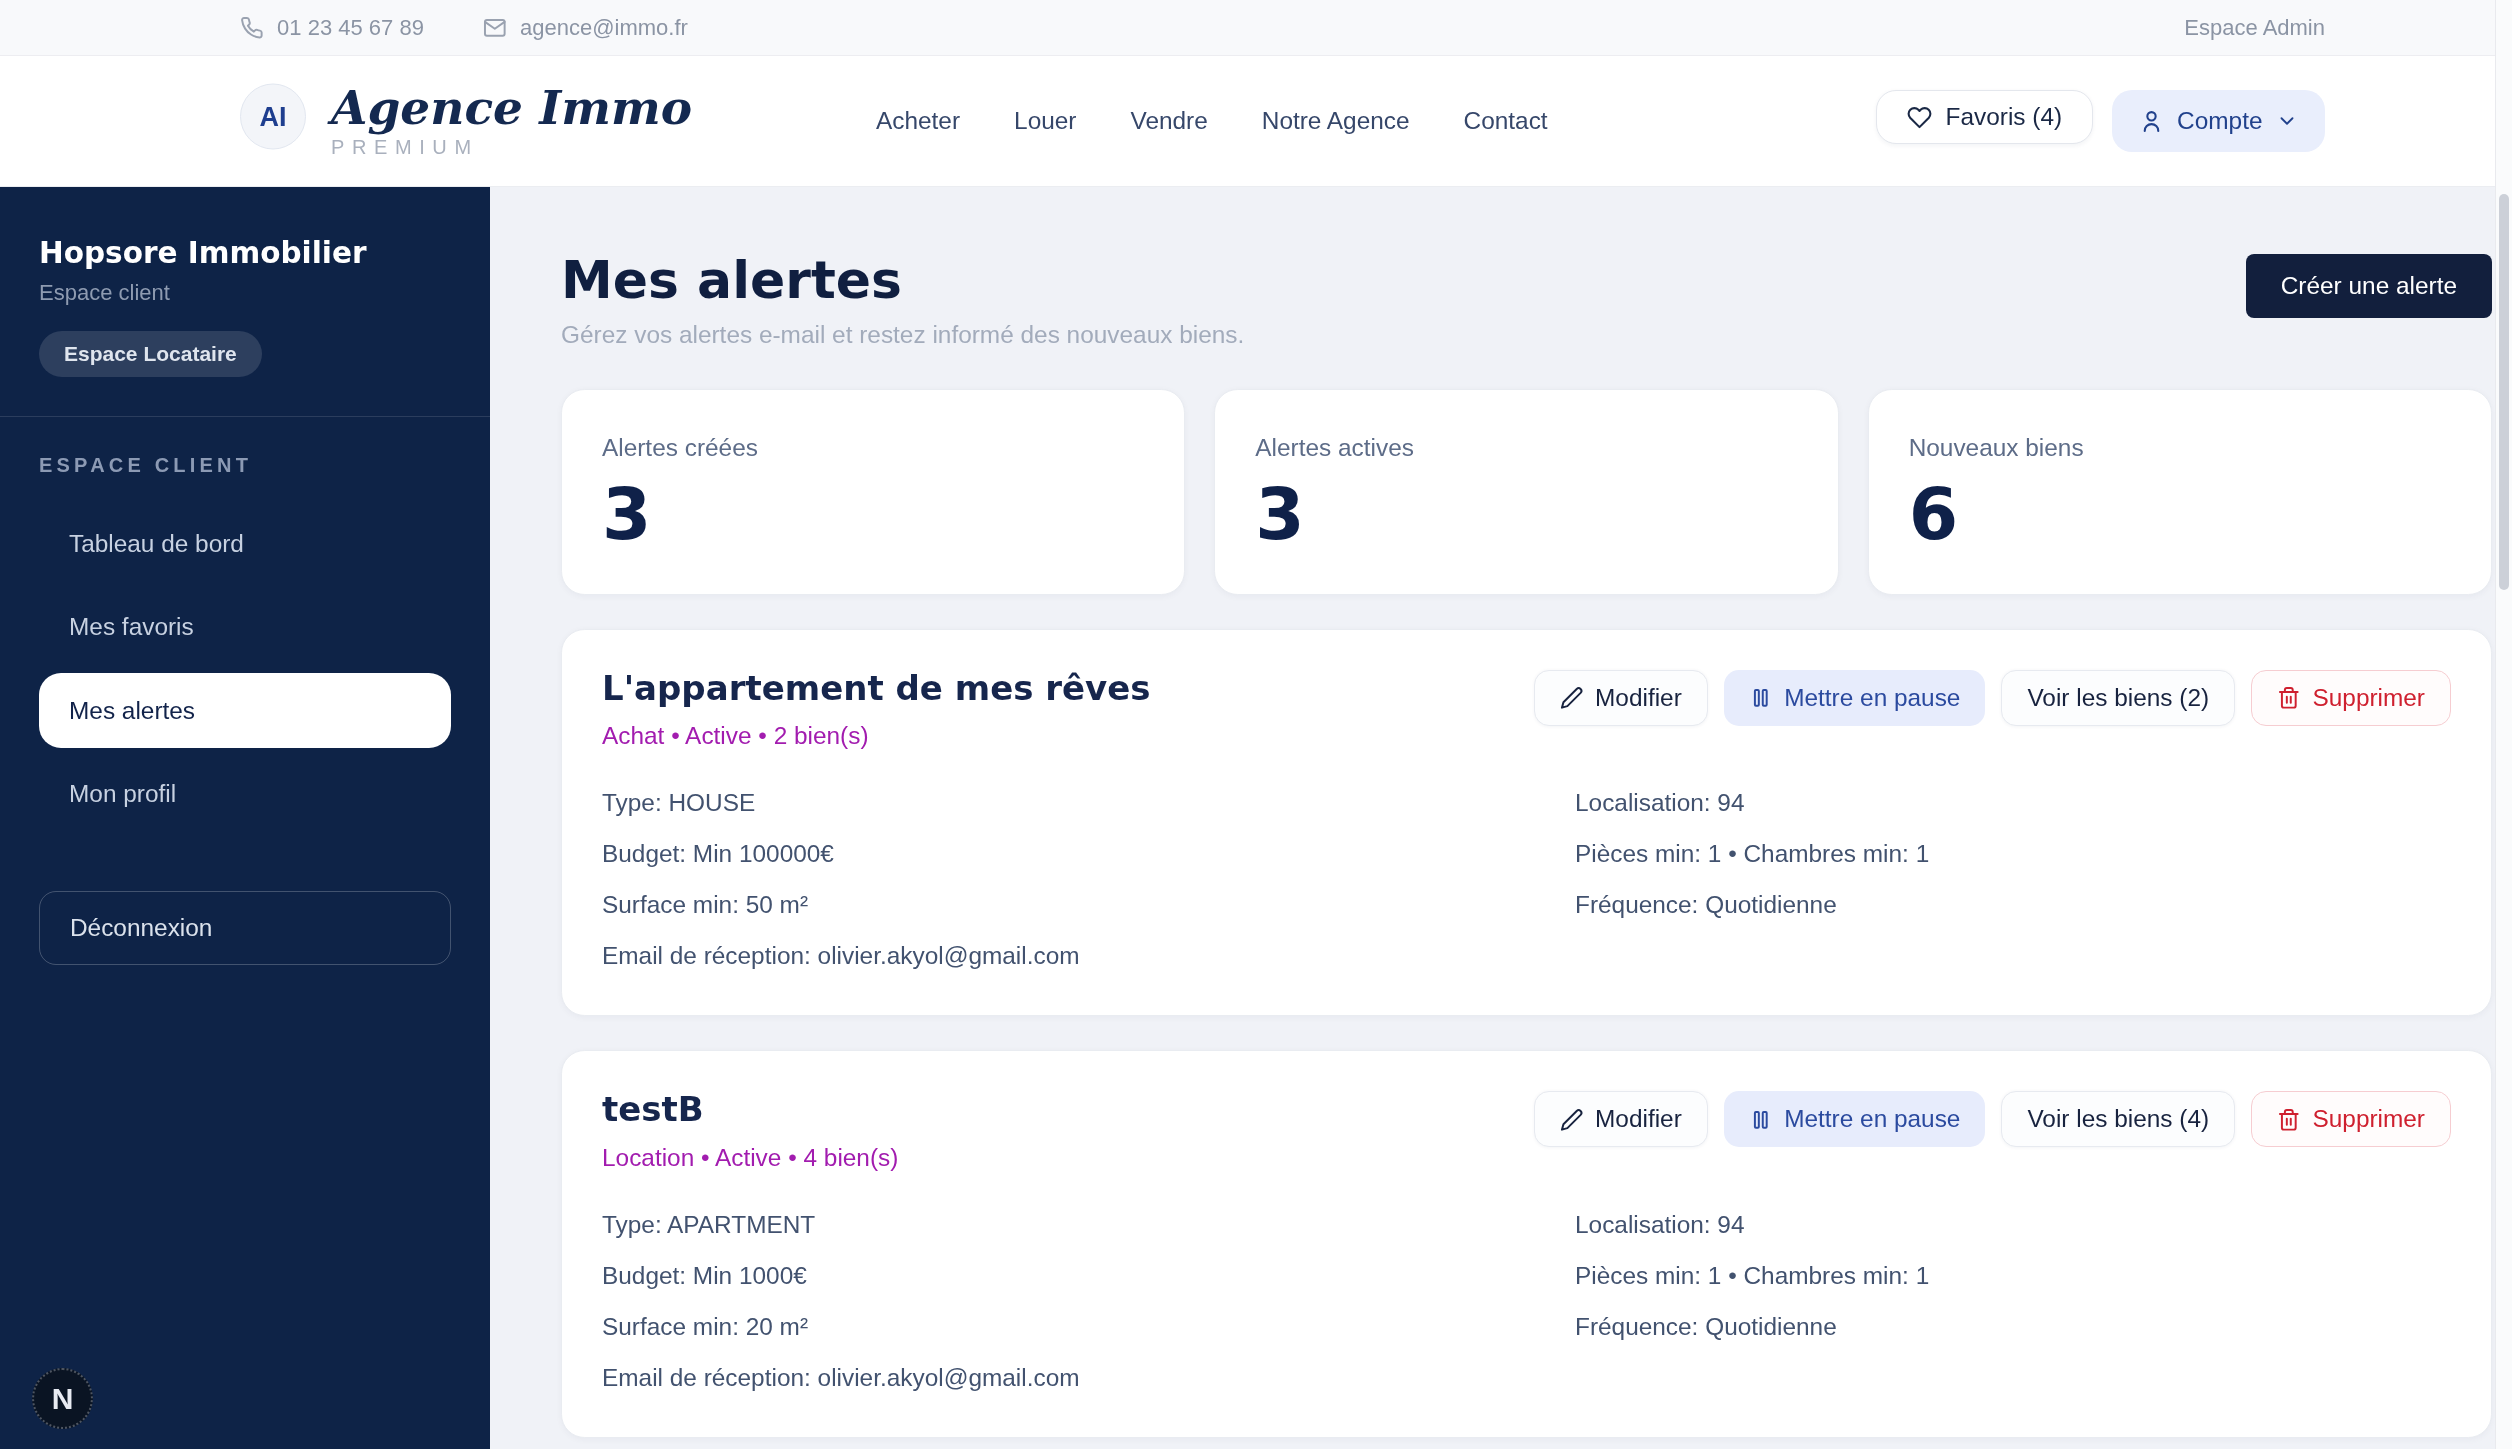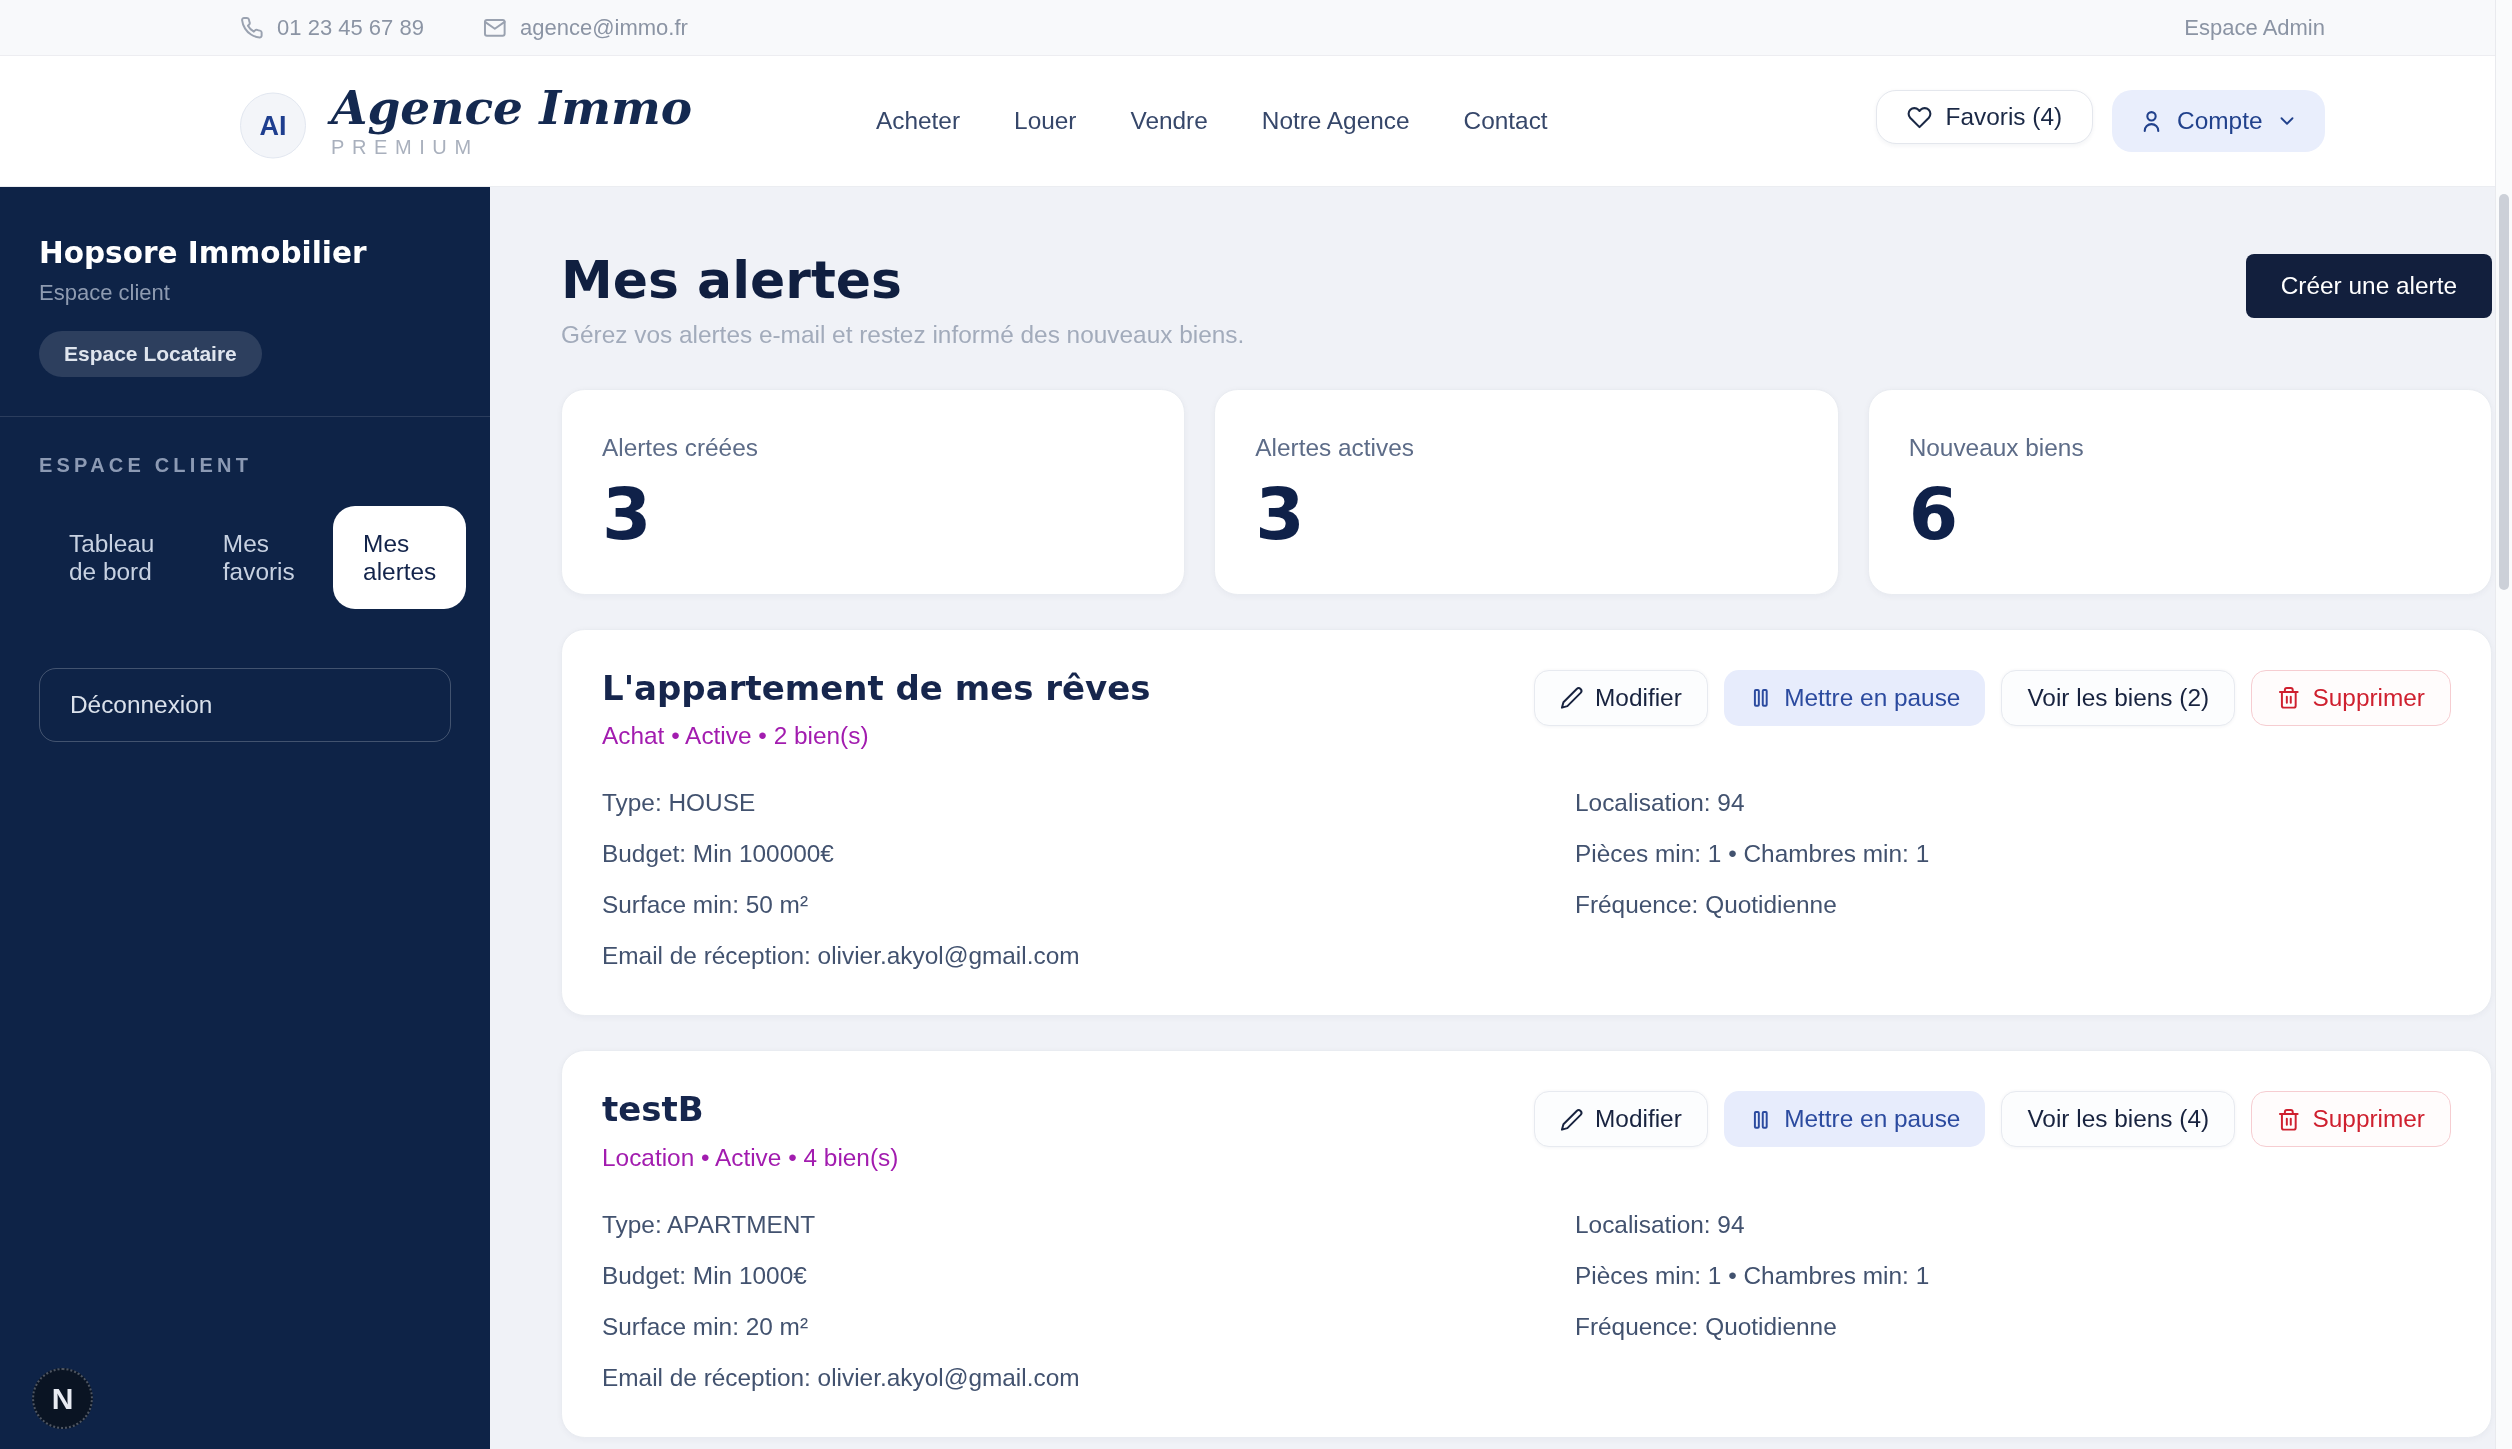--- a/index.html
+++ b/index.html
@@ -7,41 +7,41 @@
 
   
   .topbar { position:absolute; left:0; top:0; width:2512px; height:56px; background:#f8f9fb; border-bottom:0.8px solid #ededf1; }
   .topbar-inner { position:relative; height:100%; display:flex; align-items:center; gap:59px; padding-left:240px; color:#8b94a4; font-size:22px; }
   .topbar-item { display:flex; align-items:center; gap:13.5px; }
   .topbar-item svg { width:23.6px; height:23.6px; stroke:#9aa2b0; }
   .topbar-admin { position:absolute; right:187px; top:50%; transform:translateY(-50%); color:#8b94a4; font-size:22px; }
 
   
   .header { position:absolute; left:0; top:56px; width:2512px; height:131px; background:#ffffff; border-bottom:0.8px solid #ebedf1; }
-  .brand { position:absolute; left:240px; top:50%; transform:translateY(-50%); display:flex; align-items:flex-end; gap:25px; }
+  .brand { position:absolute; left:240px; top:50%; transform:translateY(-50%); display:flex; align-items:flex-start; gap:25px; }
   .brand-circle { width:66px; height:66px; border-radius:50%; background:#f3f5f9; border:1.7px solid #e2e7f0; display:flex; align-items:center; justify-content:center; font-size:27px; font-weight:bold; color:#1e3e8f; }
   .brand-name { font-family:"DejaVu Serif", serif; font-style:italic; font-weight:bold; font-size:47px; color:#142950; line-height:1; }
   .brand-tagline { font-size:20px; letter-spacing:7.6px; color:#a9b0bd; margin-top:5px; }
   .nav { position:absolute; left:876px; top:50%; transform:translateY(-50%); display:flex; gap:54px; }
   .nav-item { font-size:24.4px; color:#36476a; cursor:pointer; }
   .header-actions { position:absolute; right:187px; top:50%; transform:translateY(-50%); display:flex; gap:18.5px; }
   .btn-favoris { display:flex; align-items:center; gap:13.5px; height:54px; padding:0 30px; background:#ffffff; border:1.7px solid #e4e7ed; border-radius:20px; font-size:24.4px; color:#1a2845; box-shadow:0 1.7px 4.2px rgba(20,35,70,.05); }
   .btn-favoris svg { width:25px; height:25px; stroke:#1a2845; }
   .btn-compte { display:flex; align-items:center; gap:13.5px; height:62px; padding:0 27px; background:#e9eefc; border:none; border-radius:20px; font-size:24.4px; color:#21418c; }
   .btn-compte svg { width:25px; height:25px; stroke:#21418c; }
   .btn-compte .chev { width:22px; height:22px; }
 
   
   .sidebar { position:absolute; left:0; top:187px; width:490px; height:1262px; background:#0e2347; padding:49px 39px 0 39px; }
   .sb-agency { color:#ffffff; font-size:29.5px; font-weight:bold; font-family:"DejaVu Sans", sans-serif; }
   .sb-sub { color:#8e9bb1; font-size:22px; margin-top:10px; }
   .sb-badge { display:inline-block; margin-top:25px; padding:11px 25px; border-radius:842px; background:rgba(255,255,255,.13); color:#dfe5ee; font-size:21px; font-weight:bold; }
   .sb-divider { margin:39px -39px 0 -39px; border-top:1.7px solid rgba(255,255,255,.12); }
   .sb-section { margin-top:37px; font-size:20px; letter-spacing:4.2px; color:#8c9ab4; font-weight:bold; }
-  .sb-menu { margin-top:29px; display:flex; flex-direction:row; gap:8.4px; }
+  .sb-menu { margin-top:29px; display:flex; flex-direction:column; gap:8.4px; }
   .sb-item { padding:23.6px 30px; font-size:24.4px; color:#c7d1e1; border-radius:22px; cursor:pointer; }
   .sb-item.active { background:#ffffff; color:#12234a; }
   .sb-logout { display:block; width:100%; margin-top:59px; padding:22px 30px; text-align:left; background:transparent; border:1.7px solid rgba(255,255,255,.22); border-radius:17px; color:#dbe2ec; font-size:24.4px; font-family:"Liberation Sans", sans-serif; }
   .next-badge { position:absolute; left:32px; bottom:20px; width:61px; height:61px; border-radius:50%; background:#0a1423; border:2.5px dotted rgba(255,255,255,.28); display:flex; align-items:center; justify-content:center; color:#e8ebf2; font-size:30px; font-weight:bold; }
 
   
   .main { position:absolute; left:490px; top:187px; width:2022px; height:1262px; background:#f0f2f7; padding:67px 0 0 71px; }
   .content { width:1931px; }
   .page-head { display:flex; justify-content:space-between; align-items:flex-start; }
   .page-title { font-family:"DejaVu Sans", sans-serif; font-size:52px; font-weight:bold; color:#101f40; line-height:1; }

